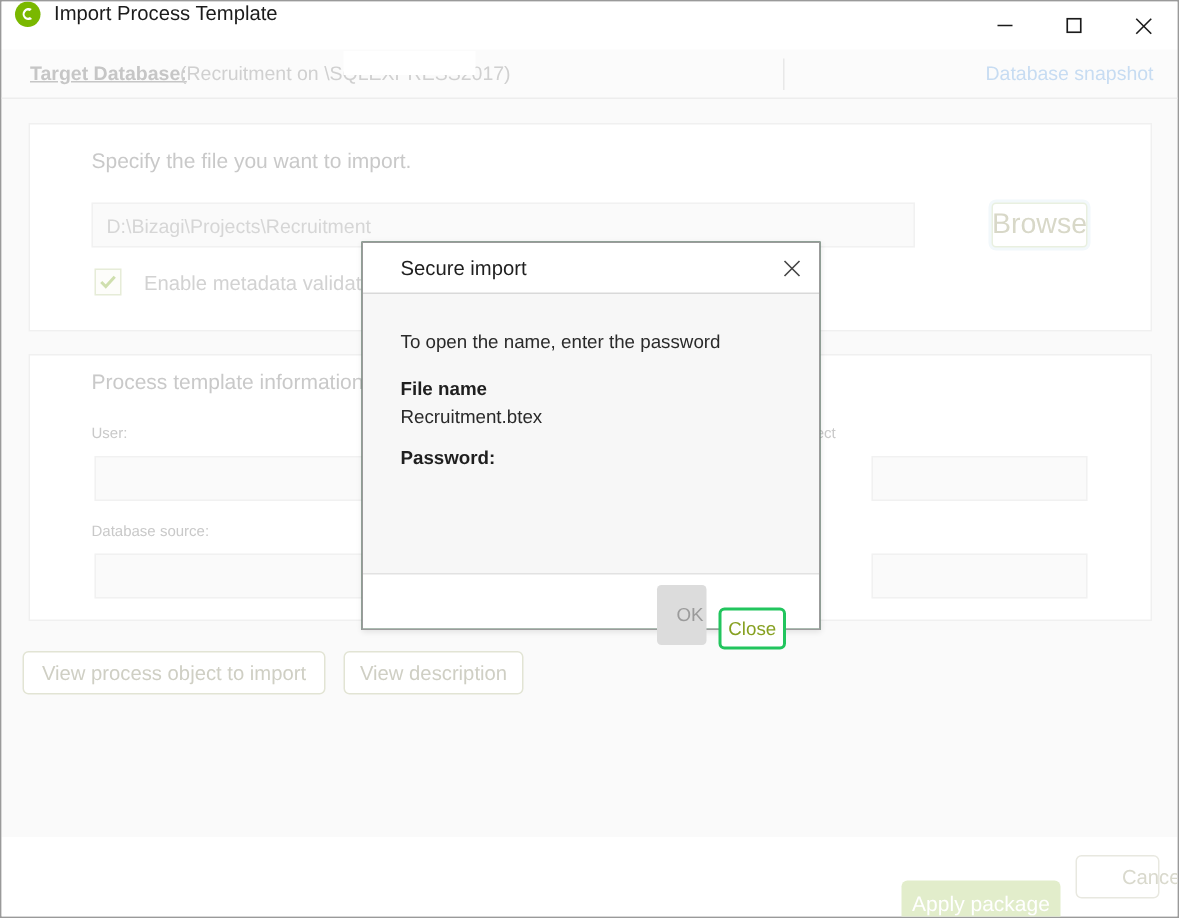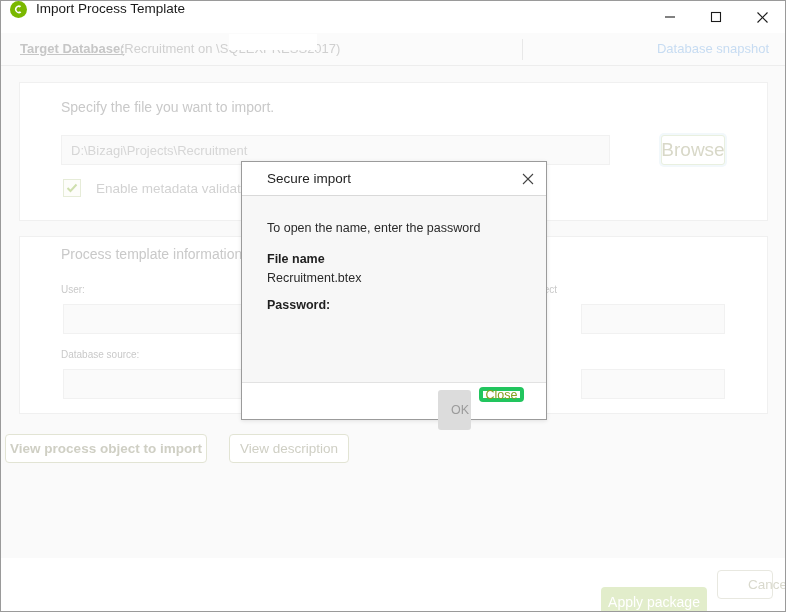--- a/index.html
+++ b/index.html
@@ -202,21 +202,21 @@
     border: 1px solid #e2e4d4;
     border-radius: 4px;
     color: #cfcfc4;
     font-size: 13.5px;
     display: flex;
     align-items: center;
     justify-content: center;
     white-space: nowrap;
     cursor: default;
   }
-  #btn-view-object { left: 4px;  top: 433px; width: 202px; height: 29px; font-weight: bold; }
+  #btn-view-object { left: 14px;  top: 433px; width: 202px; height: 29px; }
   #btn-view-desc   { left: 228px; top: 433px; width: 120px; height: 29px; }
 
   
   #footer {
     position: absolute;
     left: 0; top: 557px;
     width: 784px; height: 53px;
     background: #ffffff;
   }
   #btn-apply {
@@ -365,24 +365,24 @@
     color: #9b9b9b;
     font-size: 12.5px;
     display: flex;
     align-items: center;
     justify-content: center;
     cursor: default;
     padding-left: 11px;
   }
   #m-close-btn {
     position: absolute;
-    left: 237px; top: 4px;
-    width: 45px; height: 15px;
-    background: #ffffff;
-    border: 4px solid #22c55e;
+    left: 237px; top: 22px;
+    width: 45px; height: 28px;
+    background: #ffffff;
+    border: 2px solid #22c55e;
     border-radius: 4px;
     color: #86a020;
     font-size: 12.5px;
     display: flex;
     align-items: center;
     justify-content: center;
     cursor: default;
   }
 </style>
 </head>

